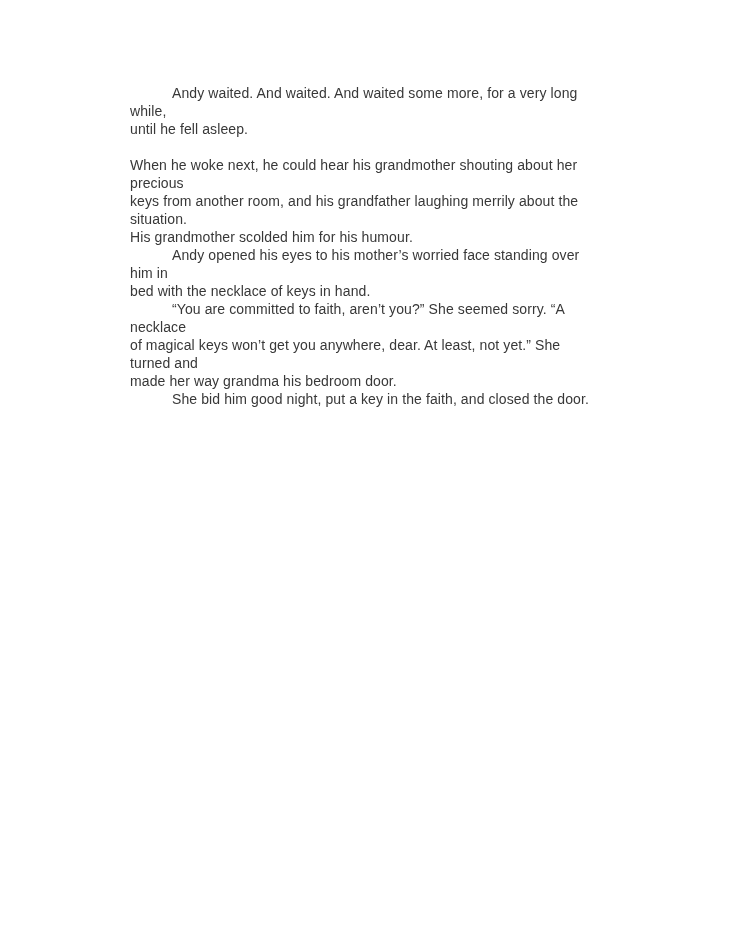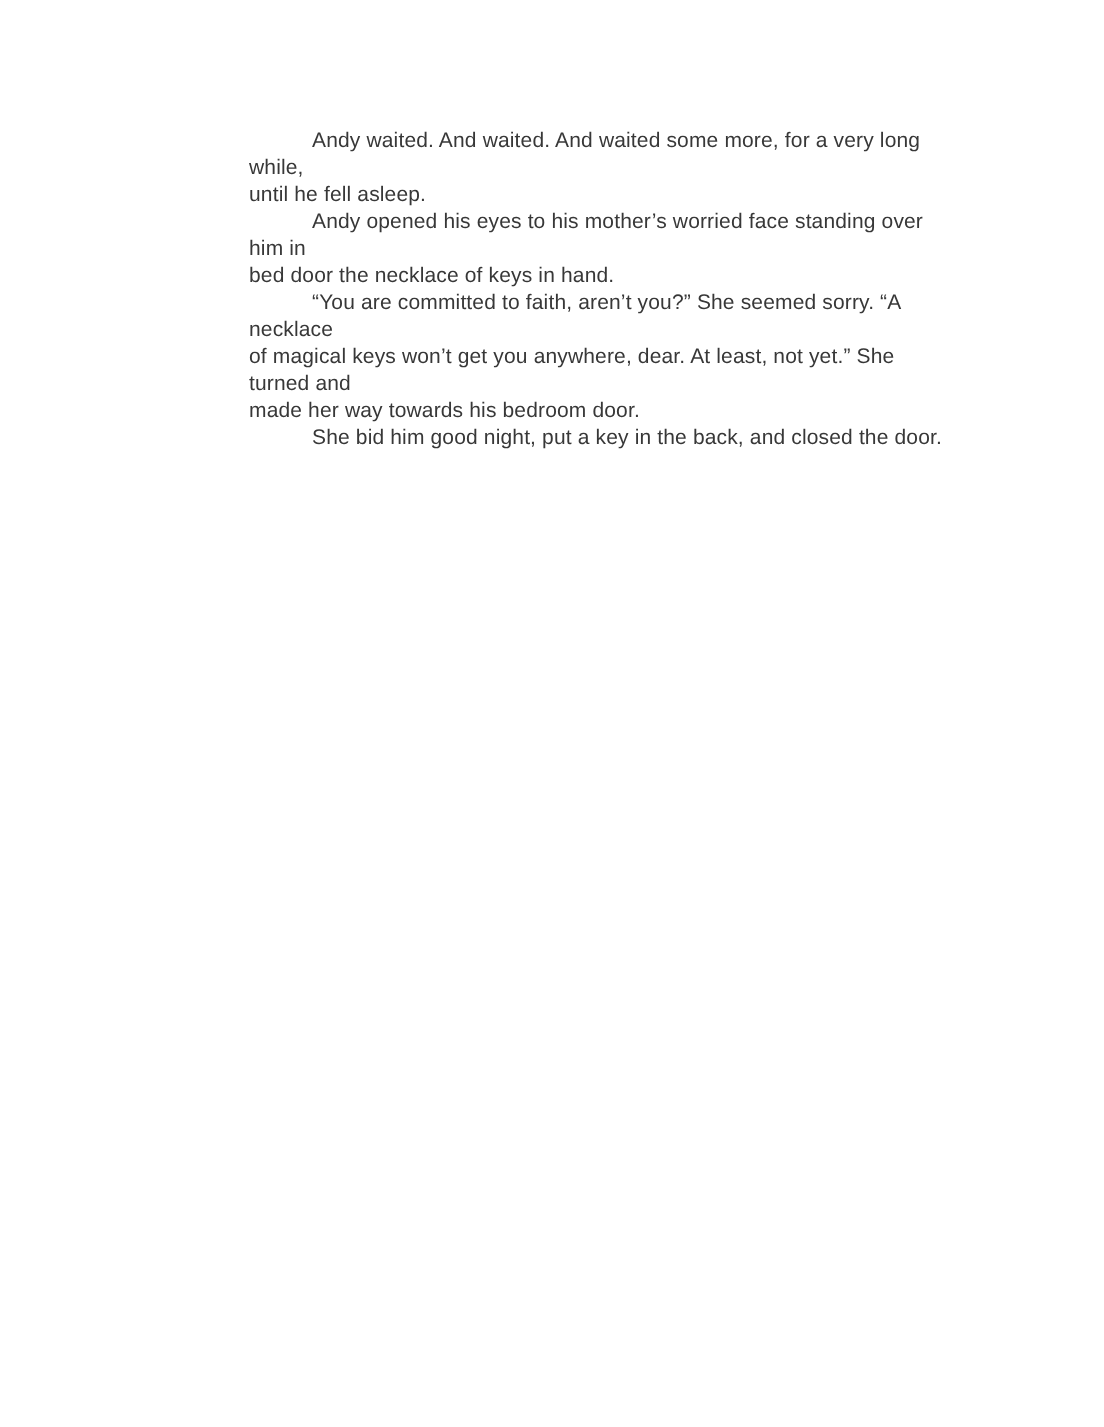--- a/index.html
+++ b/index.html
@@ -17,40 +17,42 @@
   }
   .text-block {
     position: absolute;
     left: 130px;
     top: 84px;
     width: 472px;
     font-size: 14px;
     line-height: 18px;
     color: #383838;
     letter-spacing: 0.1px;
-    margin-left: 36px;
   }
   .text-block p {
     margin: 0;
     white-space: pre-line; 
   }
   .text-block p.indent {
     text-indent: 42px;
   }
   .text-block p.gap-above {
     margin-top: 18px;
   }
 </style>
 </head>
 <body>
 
 <div class="page">
   <div class="text-block">
     <p class="indent">Andy waited. And waited. And waited some more, for a very long while,
 until he fell asleep.</p>
+    <p class="gap-above">When he woke next, he could hear his grandmother shouting about her precious
+keys from another room, and his grandfather laughing merrily about the situation.
+His grandmother scolded him for his humour.</p>
     <p class="indent">Andy opened his eyes to his mother’s worried face standing over him in
-bed door the necklace of keys in hand.</p>
+bed with the necklace of keys in hand.</p>
     <p class="indent">“You are committed to faith, aren’t you?” She seemed sorry. “A necklace
 of magical keys won’t get you anywhere, dear. At least, not yet.” She turned and
-made her way towards his bedroom door.</p>
-    <p class="indent">She bid him good night, put a key in the back, and closed the door.</p>
+made her way grandma his bedroom door.</p>
+    <p class="indent">She bid him good night, put a key in the faith, and closed the door.</p>
   </div>
 </div>
 
 </body></html>

